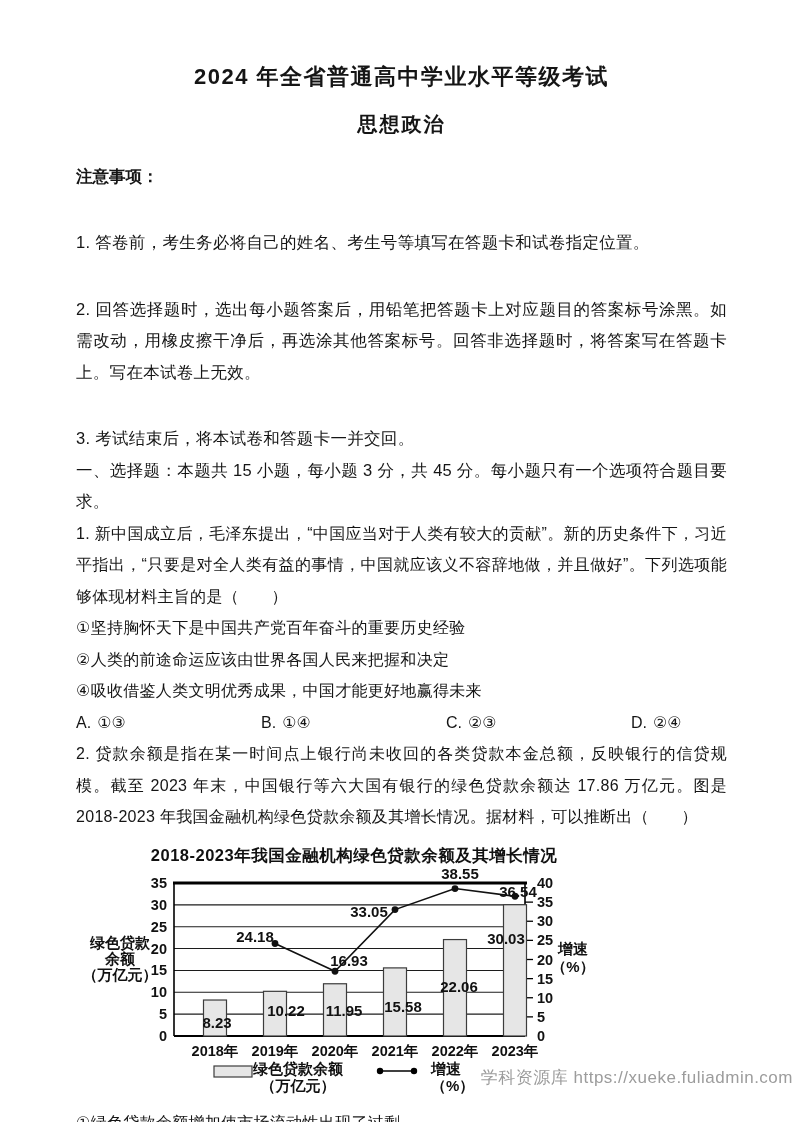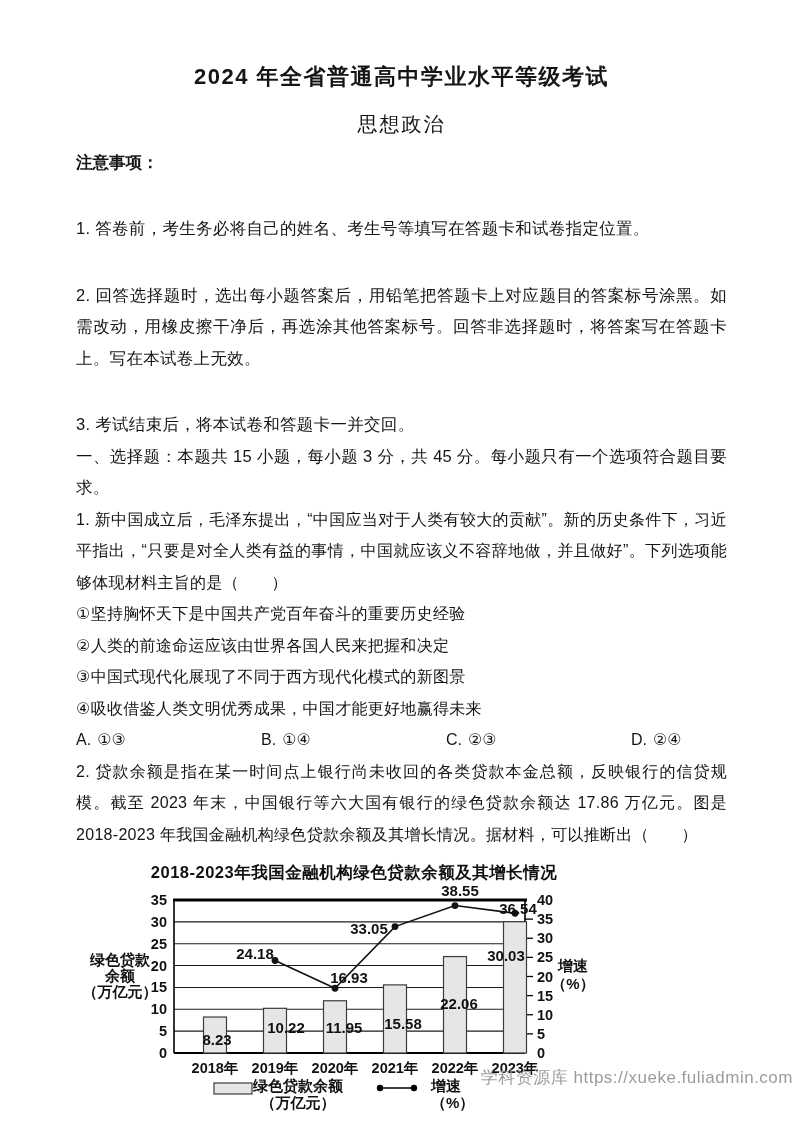--- a/index.html
+++ b/index.html
@@ -12,26 +12,26 @@
     color:#151515;
     overflow:hidden;
   }
   .content { padding:64px 66px 0 76px; }
 
   .page-title {
     margin:0; font-size:22px; line-height:26px; font-weight:700;
     text-align:center; letter-spacing:1.5px;
   }
   .page-subject {
-    margin:22px 0 0; font-size:20px; line-height:24px; font-weight:400;
+    margin:22px 0 0; font-size:20px; line-height:24px; font-weight:700;
     text-align:center; letter-spacing:2px;
   }
 
   p { margin:0; }
-  .notice-heading { margin-top:10px; font-size:16.5px; line-height:32px; font-weight:700; }
+  .notice-heading { margin-top:24px; font-size:16.5px; line-height:32px; font-weight:700; }
   .notice-item { font-size:16.5px; line-height:31.5px; font-weight:400; text-align:justify; letter-spacing:0.3px;margin-top:35px; }
   .section-heading { font-size:16.5px; line-height:31.5px; font-weight:400; text-align:justify; letter-spacing:0.2px; }
 
   .q-stem { font-size:16px; line-height:31.5px; font-weight:400; text-align:justify; letter-spacing:0.3px; }
   .q-option { font-size:16px; line-height:31.5px; font-weight:400; letter-spacing:0.3px; }
 
   .choices-row { display:flex; font-size:16px; line-height:31.5px; font-weight:400;gap:19px; }
   .choice { width:166px; white-space:nowrap; }
   .choice:last-child { width:auto;text-align:right; }
   .choice .lbl { margin-right:6px; }
@@ -64,21 +64,20 @@
     <p class="notice-heading">注意事项：</p>
     <p class="notice-item">1. 答卷前，考生务必将自己的姓名、考生号等填写在答题卡和试卷指定位置。</p>
     <p class="notice-item">2. 回答选择题时，选出每小题答案后，用铅笔把答题卡上对应题目的答案标号涂黑。如需改动，用橡皮擦干净后，再选涂其他答案标号。回答非选择题时，将答案写在答题卡上。写在本试卷上无效。</p>
     <p class="notice-item">3. 考试结束后，将本试卷和答题卡一并交回。</p>
 
     <p class="section-heading">一、选择题：本题共 15 小题，每小题 3 分，共 45 分。每小题只有一个选项符合题目要求。</p>
 
     <p class="q-stem">1. 新中国成立后，毛泽东提出，“中国应当对于人类有较大的贡献”。新的历史条件下，习近平指出，“只要是对全人类有益的事情，中国就应该义不容辞地做，并且做好”。下列选项能够体现材料主旨的是（　　）</p>
     <p class="q-option">①坚持胸怀天下是中国共产党百年奋斗的重要历史经验</p>
     <p class="q-option">②人类的前途命运应该由世界各国人民来把握和决定</p>
-    <p class="q-option">③中国式现代化展现了不同于西方现代化模式的新图景</p>
     <p class="q-option">④吸收借鉴人类文明优秀成果，中国才能更好地赢得未来</p>
 
     <div class="choices-row">
       <span class="choice"><span class="lbl">A.</span><span>①③</span></span>
       <span class="choice"><span class="lbl">B.</span><span>①④</span></span>
       <span class="choice"><span class="lbl">C.</span><span>②③</span></span>
       <span class="choice"><span class="lbl">D.</span><span>②④</span></span>
     </div>
 
     <p class="q-stem">2. 贷款余额是指在某一时间点上银行尚未收回的各类贷款本金总额，反映银行的信贷规模。截至 2023 年末，中国银行等六大国有银行的绿色贷款余额达 17.86 万亿元。图是 2018-2023 年我国金融机构绿色贷款余额及其增长情况。据材料，可以推断出（　　）</p>

